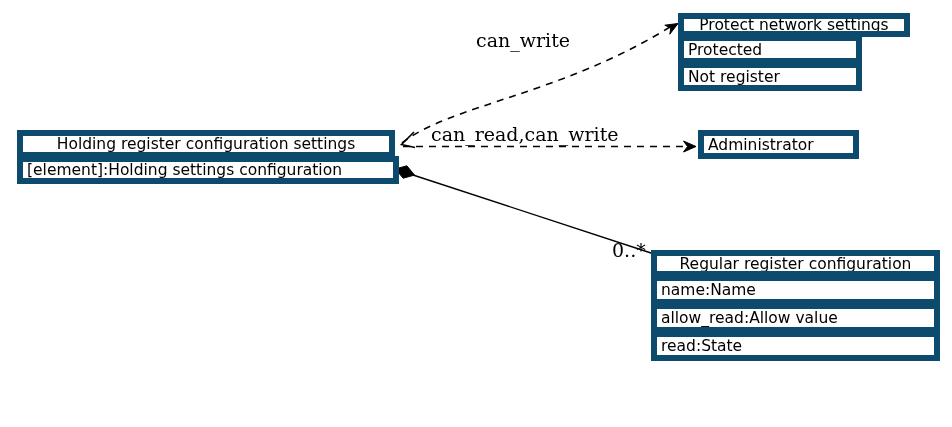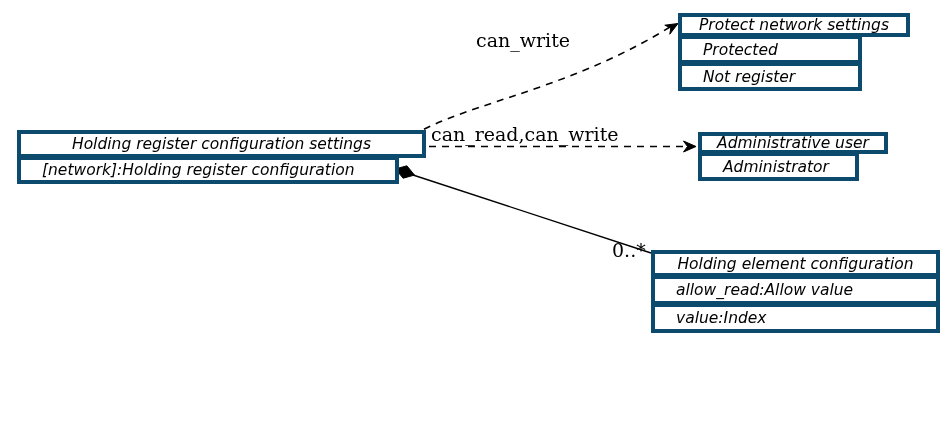--- a/index.html
+++ b/index.html
@@ -8,41 +8,40 @@
     width:952px;height:427px;
     background:#ffffff;
     font-family:"DejaVu Sans", sans-serif;
     color:#000;
     overflow:hidden;
   }
   #edge-layer{position:absolute;left:0;top:0;width:952px;height:427px;}
   .uml-box{position:absolute;}
   .cell{
     box-sizing:border-box;
-    border:4px solid #0c4a6e;
+    border:6px solid #0c4a6e;
     background:#ffffff;
     display:flex;
     align-items:center;
     font-size:15.5px;
     white-space:nowrap;
     overflow:hidden;
-    font-style:italic;
   }
   .cell.hdr{justify-content:center;padding:0 3px;}
-  .cell.row{justify-content:flex-start;padding:0 21px;margin-top:-2px;}
+  .cell.row{justify-content:flex-start;padding:0 4px;margin-top:-2px;}
   .edge-label{
     position:absolute;
     font-family:"DejaVu Serif", serif;
     font-size:19px;
     white-space:nowrap;
     background:transparent;
   }
   
   #box-settings{left:17px;top:130px;}
-  #box-settings .hdr{width:409px;height:28px;}
+  #box-settings .hdr{width:378px;height:28px;}
   #box-settings .row{width:382px;height:28px;}
   
   #box-protect{left:678px;top:13px;}
   #box-protect .hdr{width:232px;height:24px;}
   #box-protect .row{width:184px;height:29px;}
   
   #box-admin{left:698px;top:132px;}
   #box-admin .hdr{width:190px;height:22px;}
   #box-admin .row{width:161px;height:29px;}
   
@@ -70,37 +69,37 @@
 
     <polygon points="696,146.5 683.5,152 687.5,146.5 683.5,141" fill="#000" stroke="#000" stroke-width="1"></polygon>
 
     <line x1="413" y1="175" x2="651" y2="253" stroke="#000" stroke-width="1.4"></line>
 
     <polygon points="414.5,175.1 403.1,178.2 395.5,168.9 406.9,165.8" fill="#000" stroke="#000" stroke-width="1"></polygon>
   </svg>
 
   <div class="uml-box" id="box-settings">
     <div class="cell hdr">Holding register configuration settings</div>
-    <div class="cell row">[network]:Holding register configuration</div>
+    <div class="cell row">[element]:Holding settings configuration</div>
   </div>
 
   <div class="uml-box" id="box-protect">
     <div class="cell hdr">Protect network settings</div>
     <div class="cell row">Protected</div>
     <div class="cell row">Not register</div>
   </div>
 
   <div class="uml-box" id="box-admin">
-    <div class="cell hdr">Administrative user</div>
     <div class="cell row">Administrator</div>
   </div>
 
   <div class="uml-box" id="box-register">
-    <div class="cell hdr">Holding element configuration</div>
+    <div class="cell hdr">Regular register configuration</div>
+    <div class="cell row">name:Name</div>
     <div class="cell row">allow_read:Allow value</div>
-    <div class="cell row">value:Index</div>
+    <div class="cell row">read:State</div>
   </div>
 
   <div class="edge-label" id="label-can-write">can_write</div>
   <div class="edge-label" id="label-can-read-write">can_read,can_write</div>
   <div class="edge-label" id="label-multiplicity">0..*</div>
 
 </div>
 
 </body></html>

